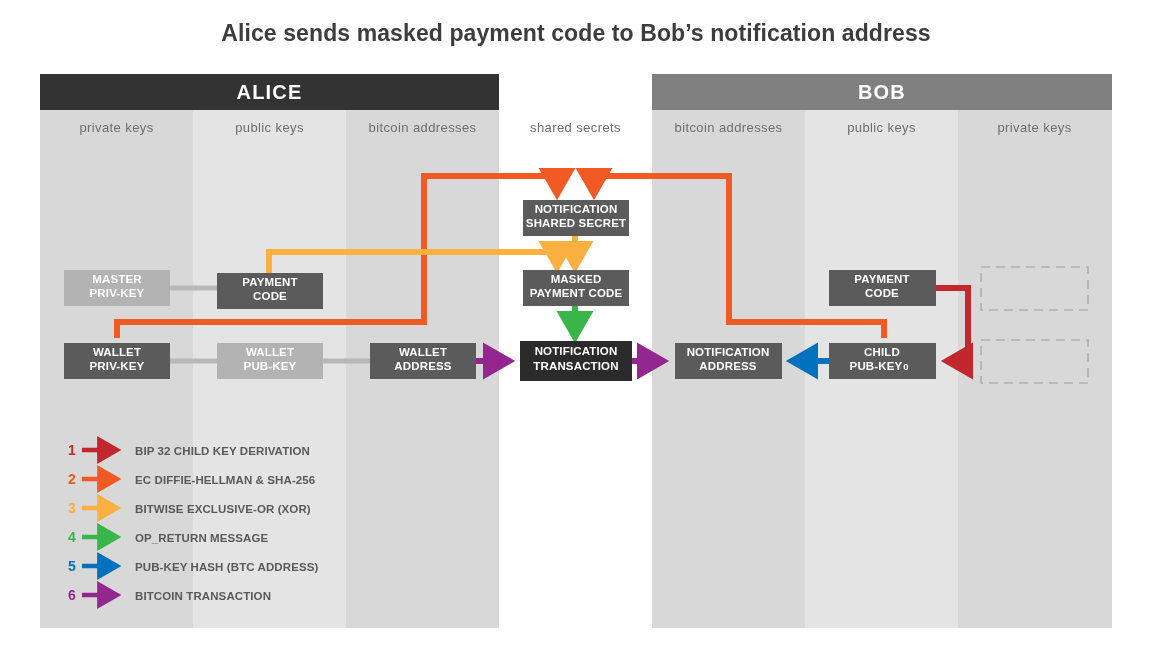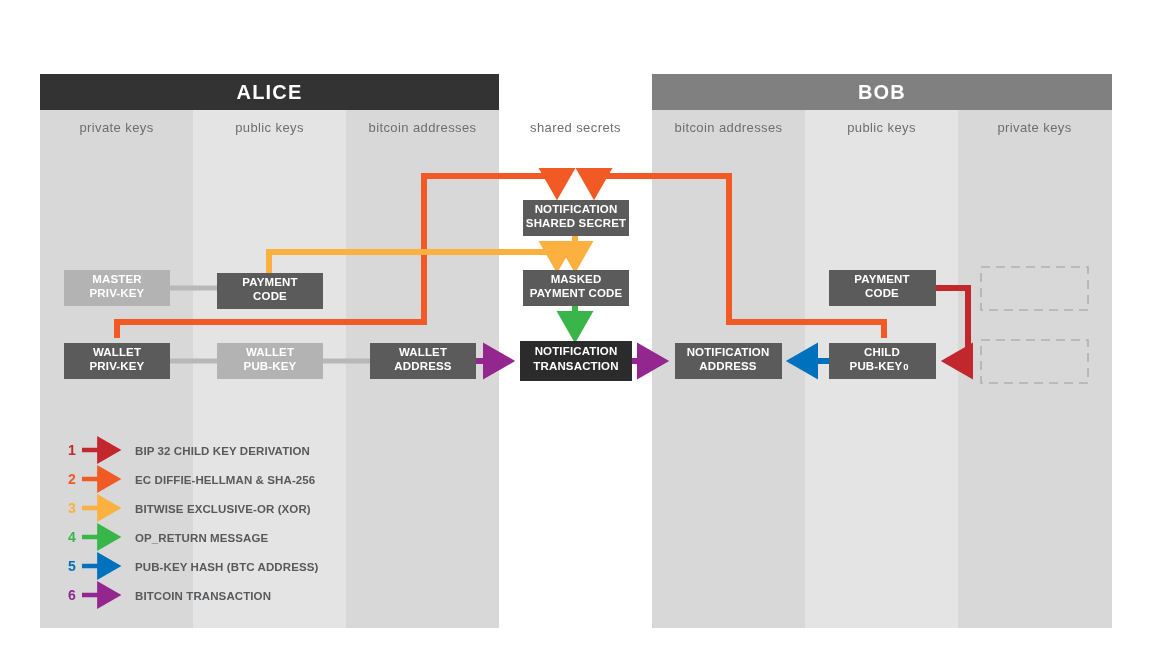--- a/index.html
+++ b/index.html
@@ -19,20 +19,21 @@
   .node-label{font-size:11.5px;font-weight:bold;fill:#ffffff;letter-spacing:.15px;}
   .node-label-sub{font-size:9.5px;font-weight:bold;fill:#ffffff;}
   .legend-num{font-size:14px;font-weight:bold;}
   .legend-text{font-size:11.5px;font-weight:bold;fill:#58595b;letter-spacing:.1px;}
 </style>
 </head>
 <body>
 
 <div id="root">
 
+  <div class="title">Alice sends masked payment code to Bob’s notification address</div>
 
   <svg class="canvas" viewBox="0 0 1152 648">
     <defs>
       <marker id="ah1" markerWidth="7" markerHeight="7" refX="4.2" refY="3.5" orient="auto" markerUnits="strokeWidth">
         <path d="M0,0.4 L5.4,3.5 L0,6.6 Z" fill="#c1272d"></path>
         </marker>
       <marker id="ah2" markerWidth="7" markerHeight="7" refX="4.2" refY="3.5" orient="auto" markerUnits="strokeWidth">
         <path d="M0,0.4 L5.4,3.5 L0,6.6 Z" fill="#f15a24"></path>
         </marker>
       <marker id="ah3" markerWidth="7" markerHeight="7" refX="4.2" refY="3.5" orient="auto" markerUnits="strokeWidth">

